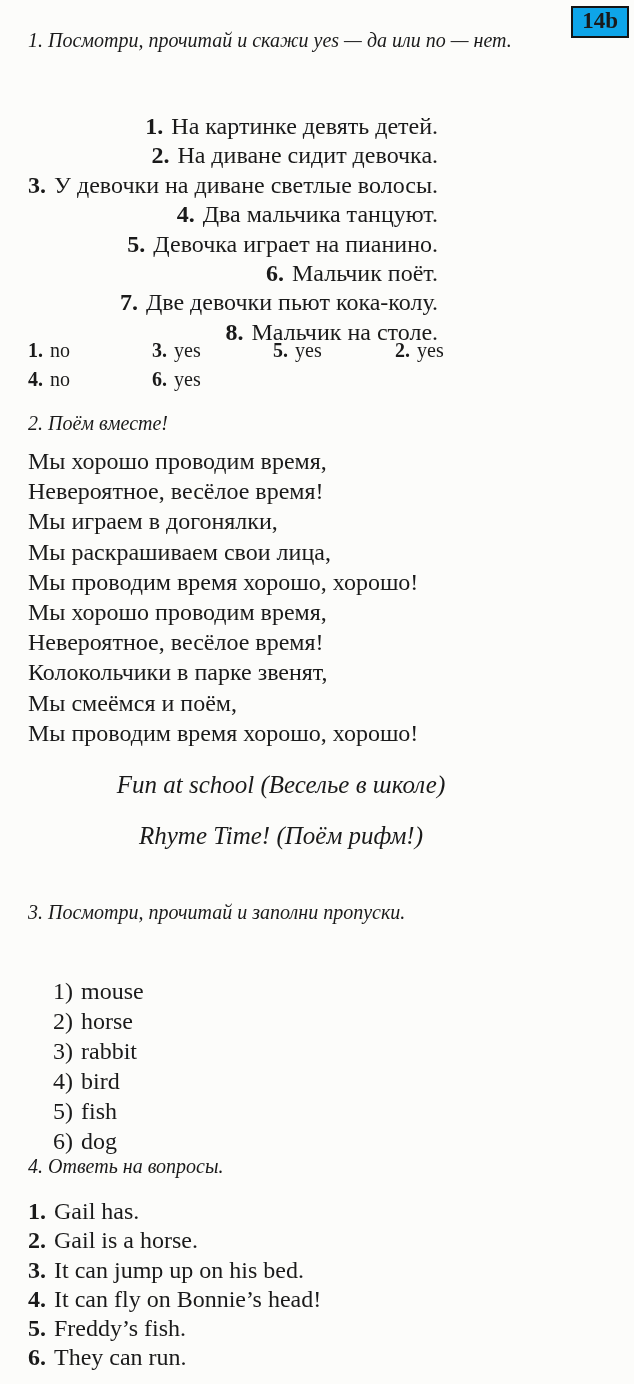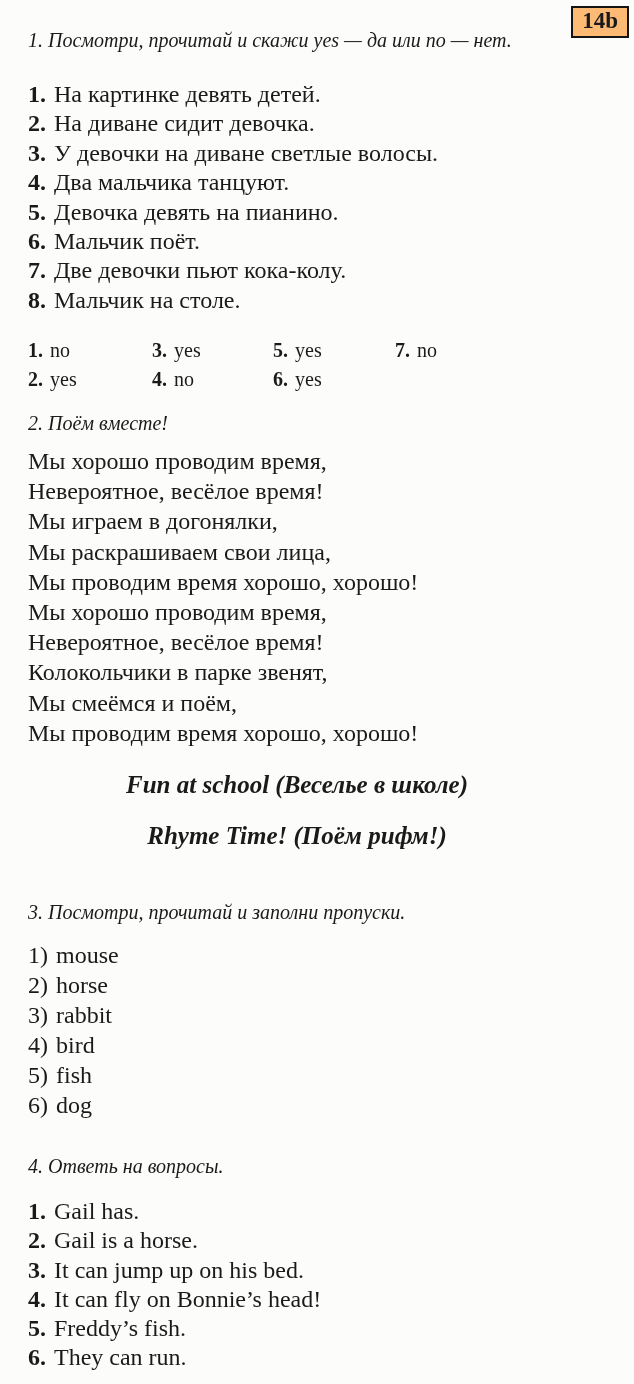--- a/index.html
+++ b/index.html
@@ -22,43 +22,43 @@
   
   .badge {
     position: absolute;
     top: 6px;
     right: 5px;
     border: 2.5px solid #141414;
     padding: 0 9px 2px 9px;
     font-weight: bold;
     font-size: 23px;
     line-height: 26px;
-    background: #fdba74;
+    background: #0ea5e9;
   }
   
   .ex-title {
     position: absolute;
     left: 28px;
     font-style: italic;
     font-size: 20px;
     line-height: 33px;
   }
   #ex1-title { top: 24px; width: 502px; }
   #ex2-title { top: 407px; }
   #ex3-title { top: 896px; }
   #ex4-title { top: 1150px; }
 
   
   .list {
     position: absolute;
     left: 28px;
     font-size: 24px;
   }
-  #ex1-list { top: 80px;  line-height: 29.4px; }
-  #ex3-list { top: 940px; line-height: 30px; }
+  #ex1-list { top: 112px;  line-height: 29.4px; text-align: right; }
+  #ex3-list { top: 976px; line-height: 30px; margin-left: 25px; }
   #ex4-list { top: 1197px; line-height: 29.3px; }
   .li .num {
     font-weight: bold;
     margin-right: 8px;
   }
   .li .num.plain {
     font-weight: normal;
   }
 
   
@@ -83,24 +83,24 @@
     left: 28px;
     top: 446px;
     font-size: 24px;
     line-height: 30.2px;
     font-family: Liberation Serif, serif;
   }
 
   
   .center-heading {
     position: absolute;
-    left: 40px;
+    left: 24px;
     width: 514px;
     text-align: center;
-    font-weight: bold;
+    font-weight: normal;
     font-style: italic;
     font-size: 25px;
     line-height: 28px;
   }
   #heading-fun   { top: 771px; }
   #heading-rhyme { top: 822px; }
 </style>
 </head>
 <body>
 
@@ -108,31 +108,30 @@
 
   <div class="badge">14b</div>
 
   <div class="ex-title" id="ex1-title">1. Посмотри, прочитай и скажи yes — да или no — нет.</div>
 
   <div class="list" id="ex1-list">
     <div class="li"><span class="num">1.</span><span>На картинке девять детей.</span></div>
     <div class="li"><span class="num">2.</span><span>На диване сидит девочка.</span></div>
     <div class="li"><span class="num">3.</span><span>У девочки на диване светлые волосы.</span></div>
     <div class="li"><span class="num">4.</span><span>Два мальчика танцуют.</span></div>
-    <div class="li"><span class="num">5.</span><span>Девочка девять на пианино.</span></div>
+    <div class="li"><span class="num">5.</span><span>Девочка играет на пианино.</span></div>
     <div class="li"><span class="num">6.</span><span>Мальчик поёт.</span></div>
     <div class="li"><span class="num">7.</span><span>Две девочки пьют кока-колу.</span></div>
     <div class="li"><span class="num">8.</span><span>Мальчик на столе.</span></div>
   </div>
 
   <div class="answers">
     <div class="ans"><span class="num">1.</span><span>no</span></div>
     <div class="ans"><span class="num">3.</span><span>yes</span></div>
     <div class="ans"><span class="num">5.</span><span>yes</span></div>
-    <div class="ans"><span class="num">7.</span><span>no</span></div>
     <div class="ans"><span class="num">2.</span><span>yes</span></div>
     <div class="ans"><span class="num">4.</span><span>no</span></div>
     <div class="ans"><span class="num">6.</span><span>yes</span></div>
   </div>
 
   <div class="ex-title" id="ex2-title">2. Поём вместе!</div>
 
   <div class="song">
     <div class="song-line">Мы хорошо проводим время,</div>
     <div class="song-line">Невероятное, весёлое время!</div>

